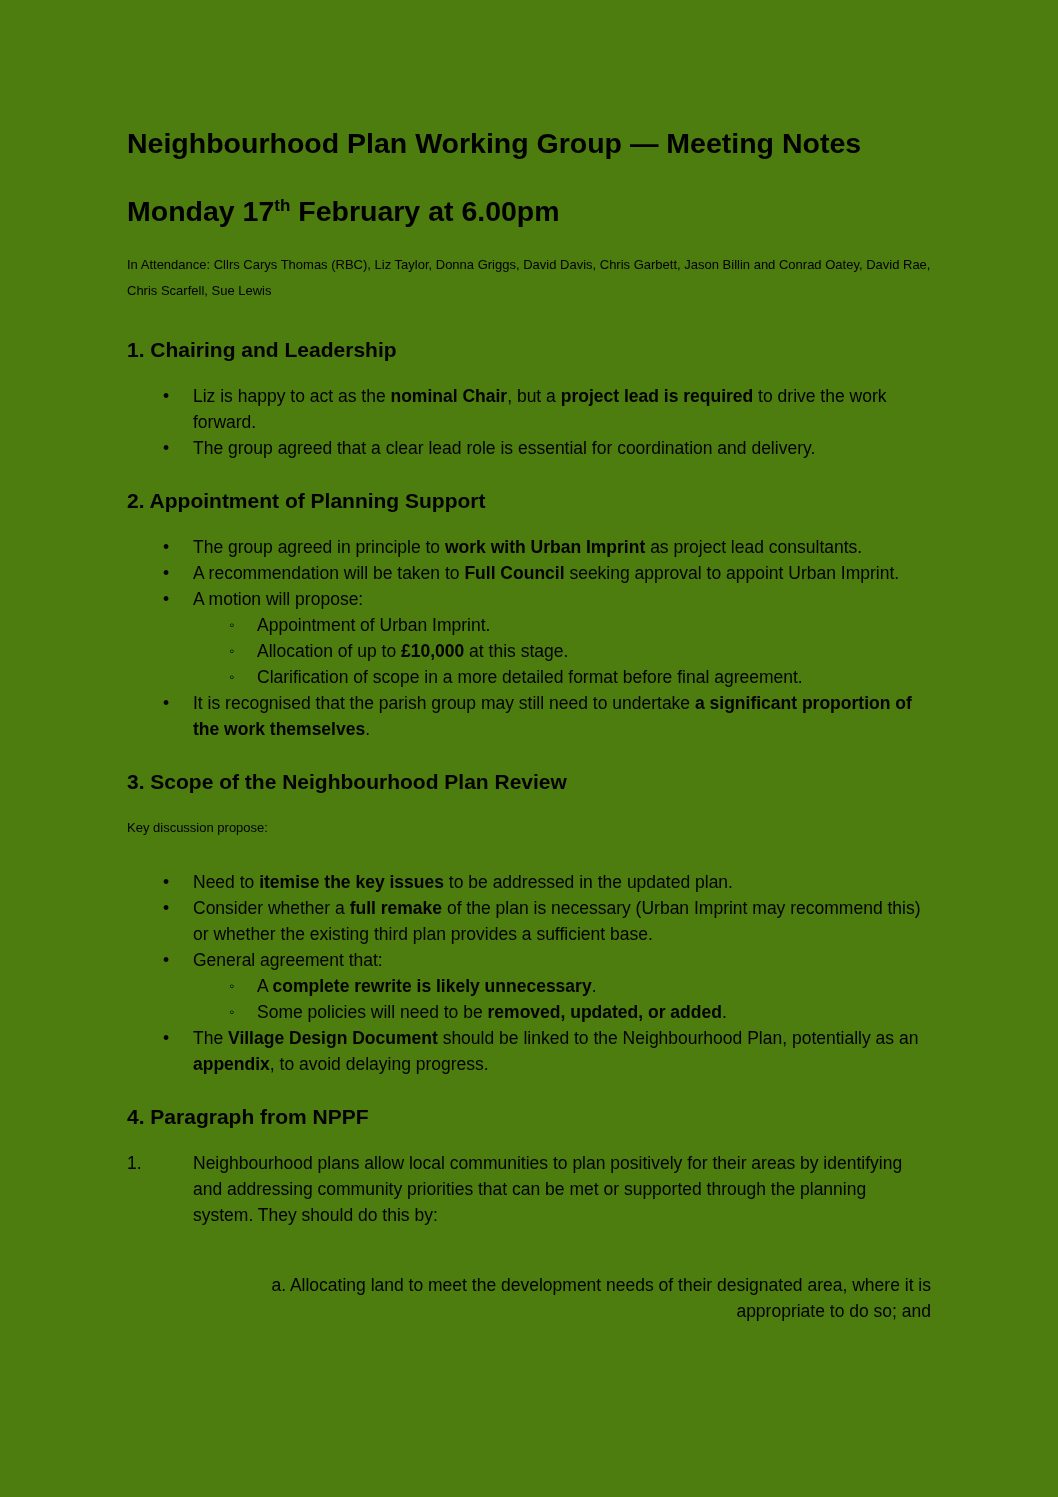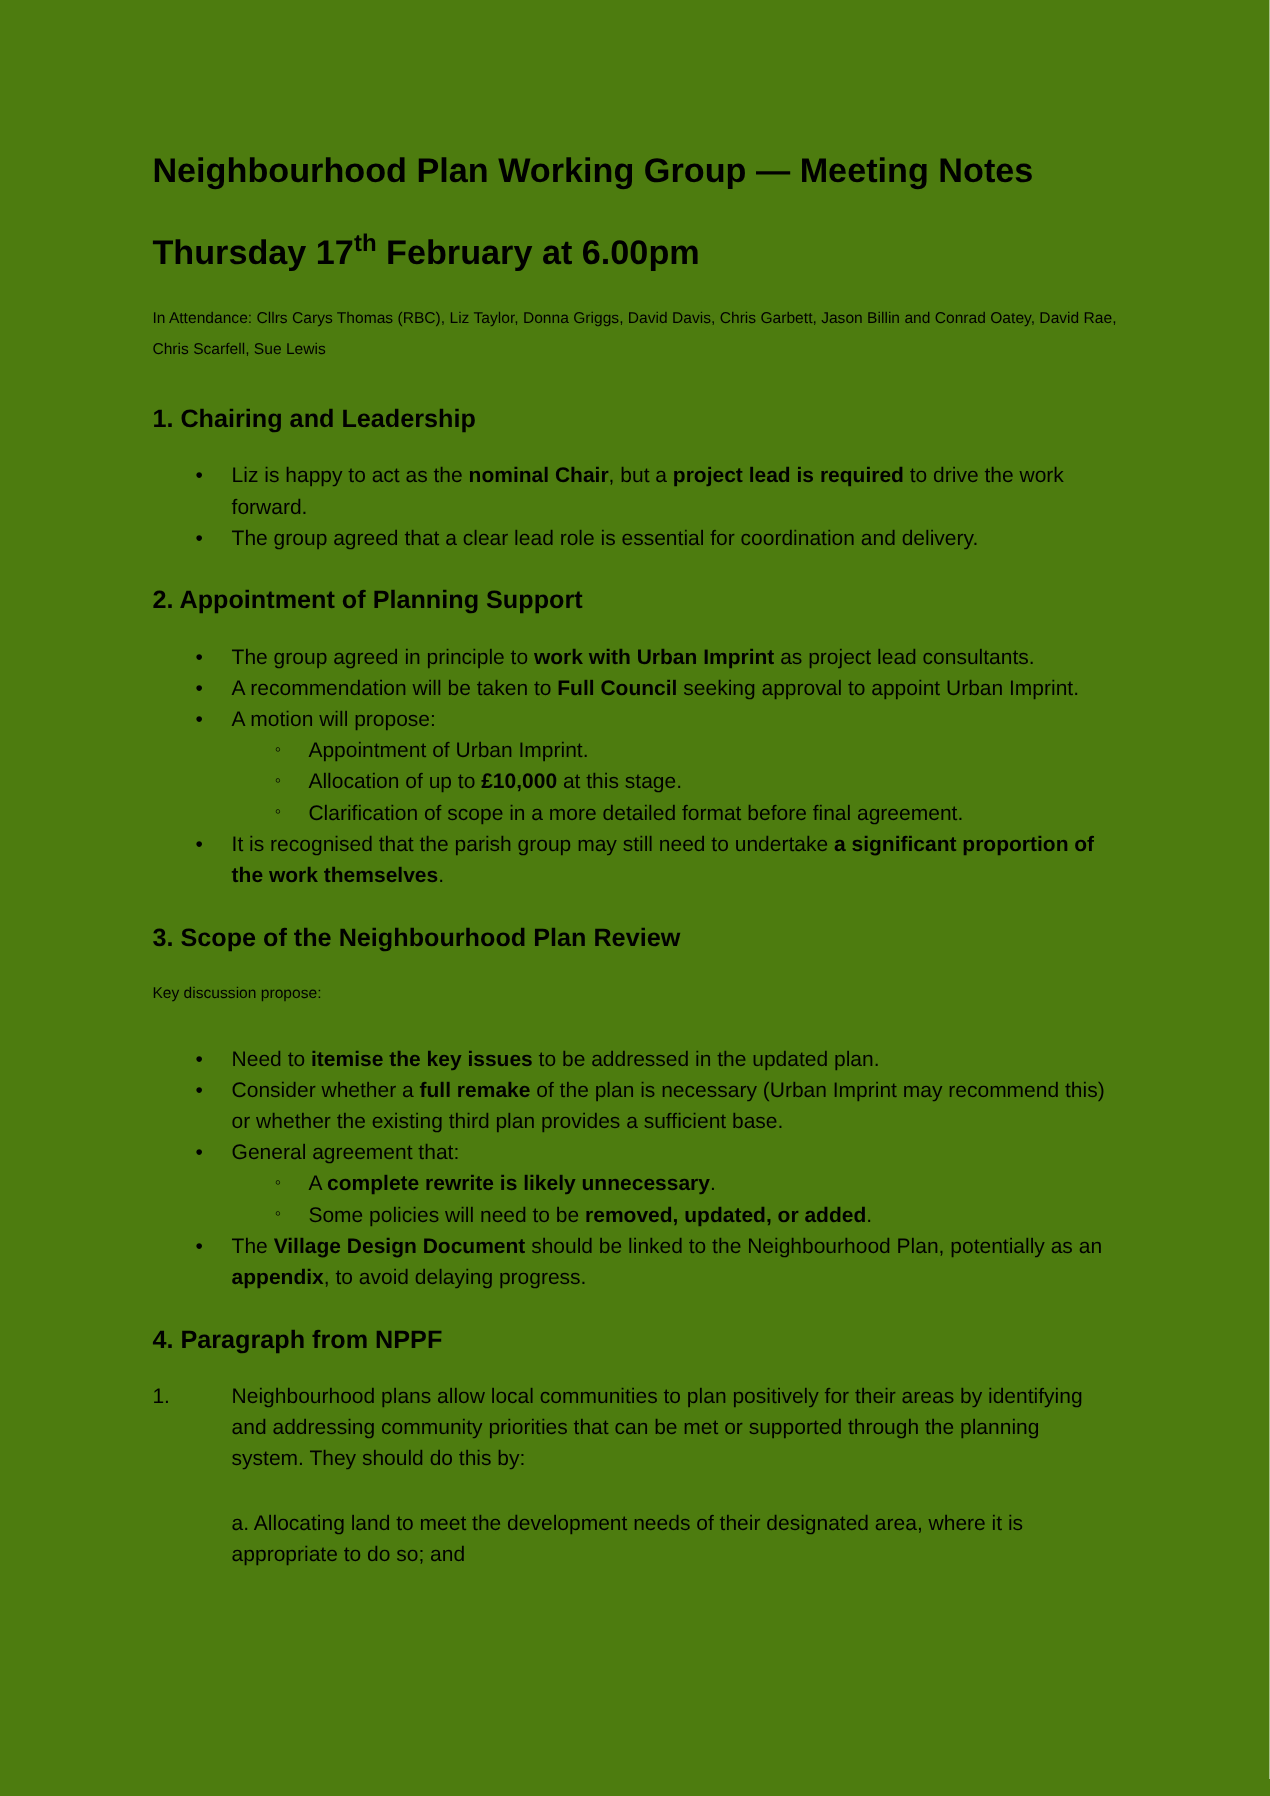--- a/index.html
+++ b/index.html
@@ -26,21 +26,21 @@
     margin: 0 0 34px 0;
     letter-spacing: 0;
   }
   .doc-date {
     font-size: 28.5px;
     font-weight: 700;
     line-height: 34px;
     margin: 0 0 24px 0;
   }
   .doc-date .sup {
-    font-size: 20px;
+    font-size: 17px;
     vertical-align: super;
     line-height: 0;
   }
   .body-text {
     font-size: 13px;
     line-height: 26px;
     margin: 0;
   }
   .attendance {
     margin-bottom: 33px;
@@ -83,34 +83,35 @@
     left: 102px;
     font-size: 15px;
   }
   ol.numbered-list li .marker {
     left: 0;
   }
   .num-par {
     margin: 0;
   }
   .num-par + .num-par {
-    margin-top: 28px;
+    margin-top: 44px;
+    text-align: right;
   }
   .bold {
     font-weight: 700;
   }
 </style>
 </head>
 <body>
 
 <div class="page">
 
   <h1 class="doc-title">Neighbourhood Plan Working Group — Meeting Notes</h1>
 
-  <h2 class="doc-date"><span>Thursday 17</span><span class="sup">th</span><span> February at 6.00pm</span></h2>
+  <h2 class="doc-date"><span>Monday 17</span><span class="sup">th</span><span> February at 6.00pm</span></h2>
 
   <p class="body-text attendance">In Attendance: Cllrs Carys Thomas (RBC), Liz Taylor, Donna Griggs, David Davis, Chris Garbett, Jason Billin and Conrad Oatey, David Rae, Chris Scarfell, Sue Lewis</p>
 
   <h3 class="section-heading">1. Chairing and Leadership</h3>
   <ul class="bullet-list">
     <li>
       <span class="marker">•</span>
       <span class="li-text"><span>Liz is happy to act as the </span><span class="bold">nominal Chair</span><span>, but a </span><span class="bold">project lead is required</span><span> to drive the work forward.</span></span>
     </li>
     <li>

